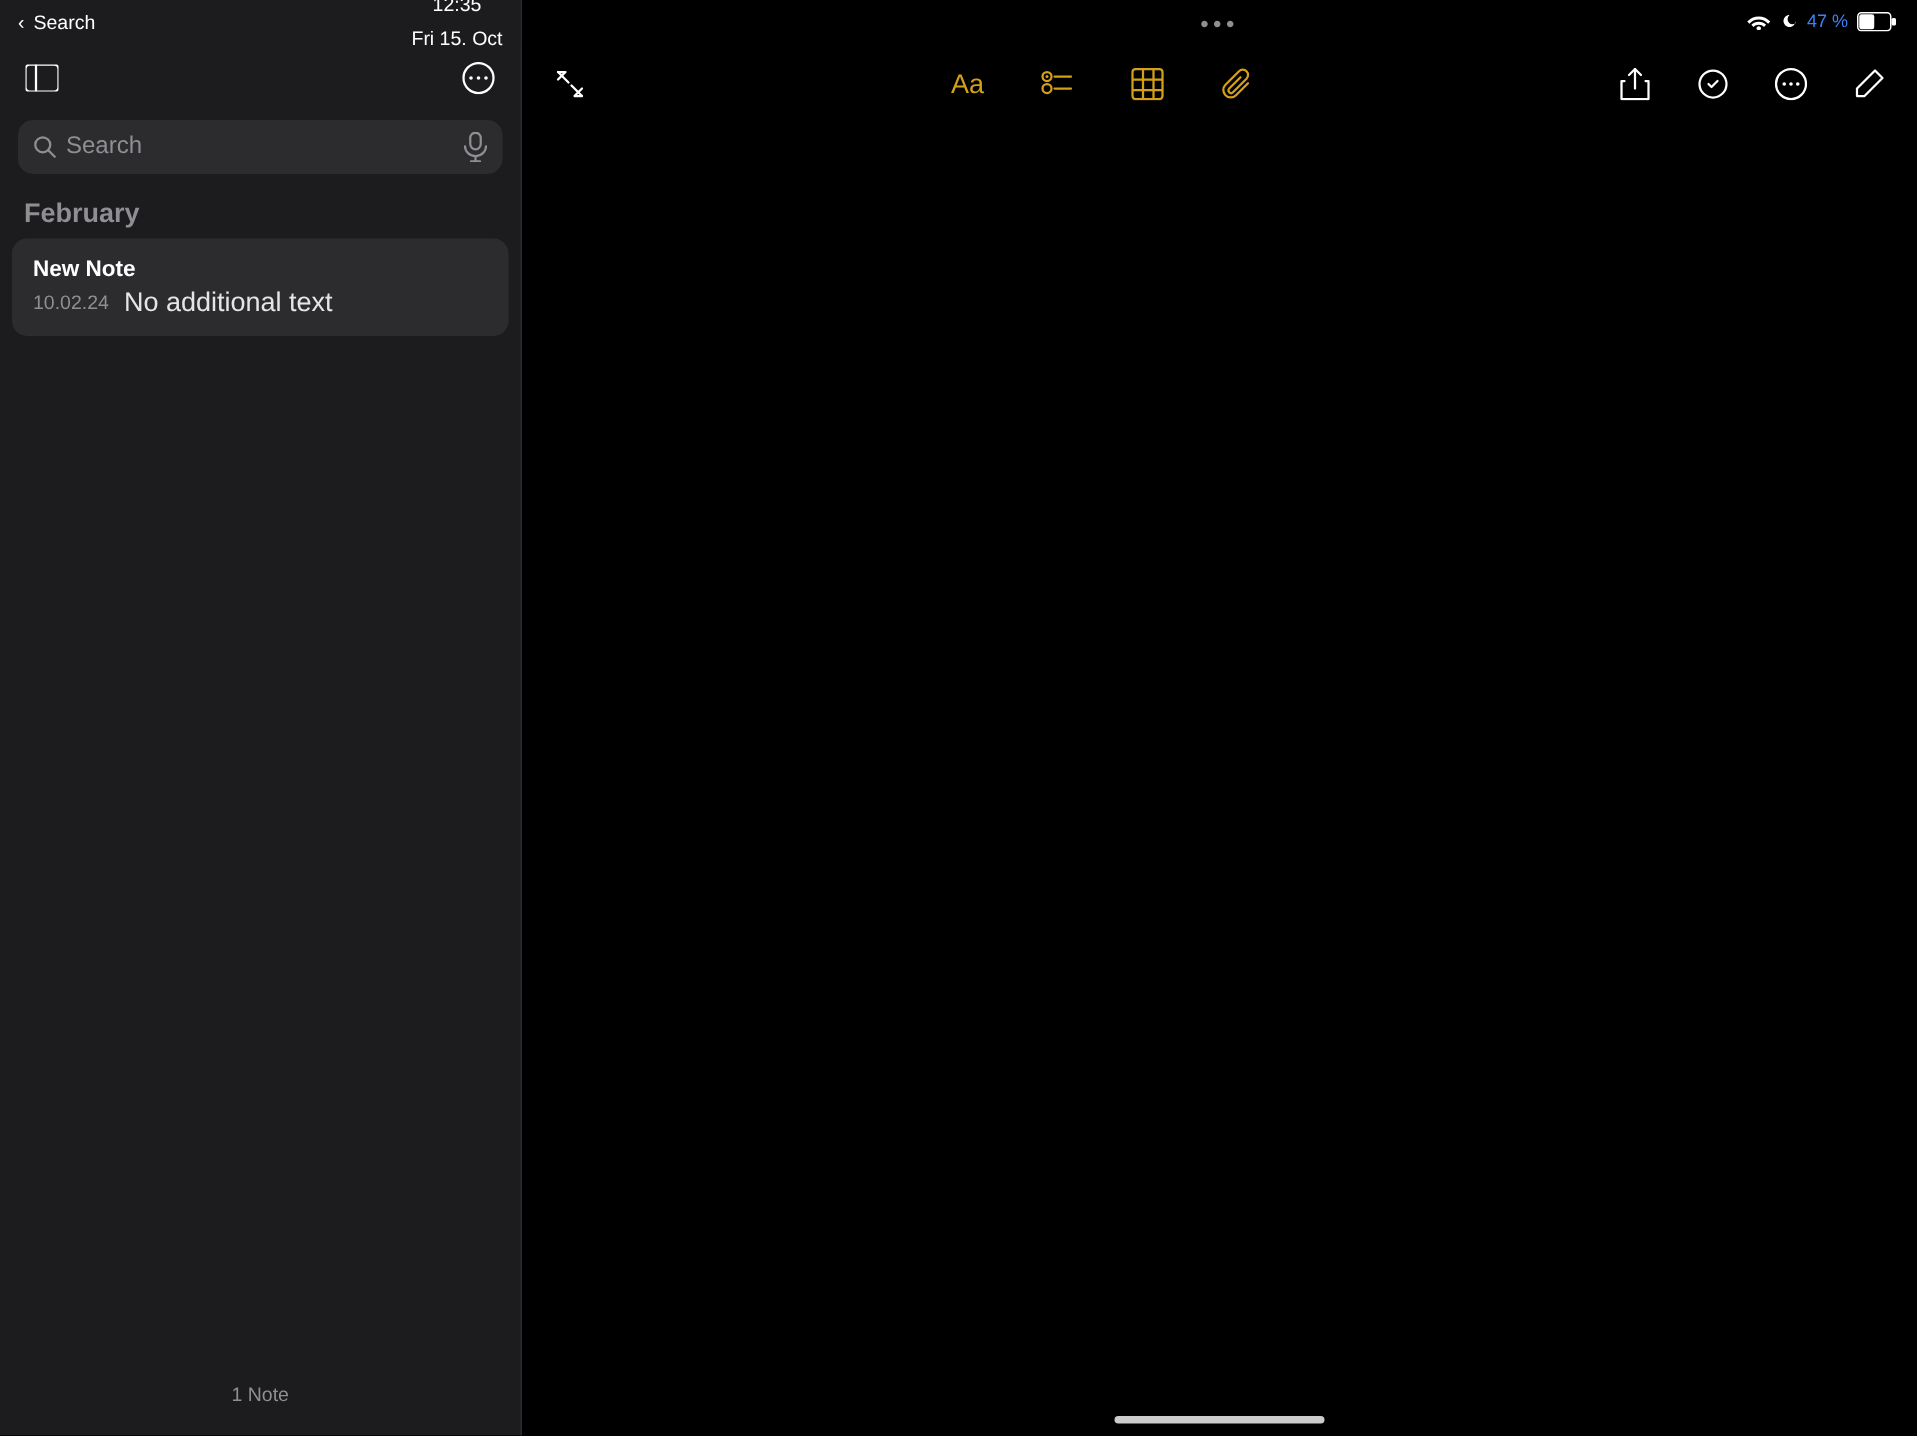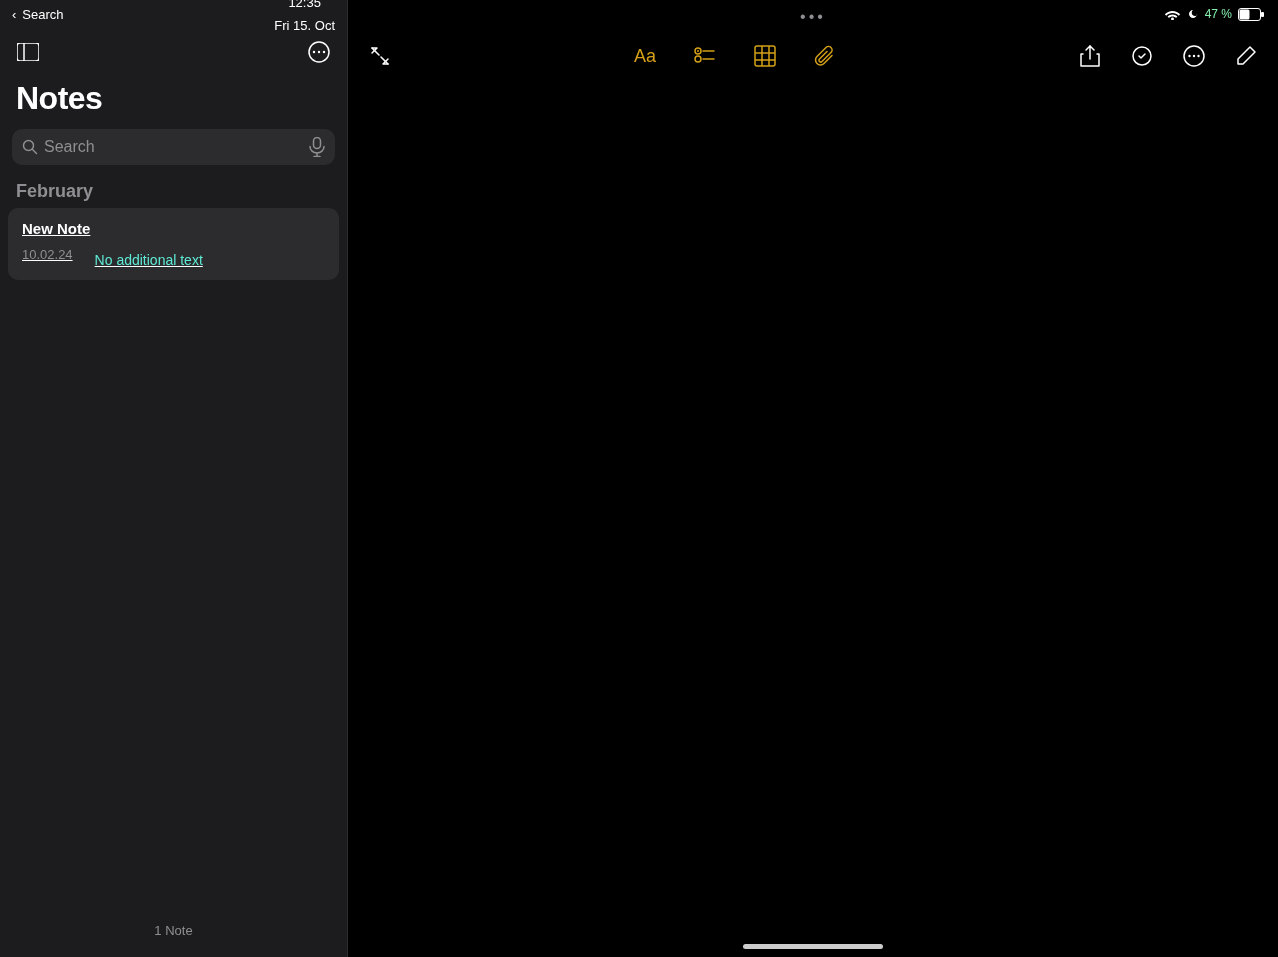--- a/index.html
+++ b/index.html
@@ -104,45 +104,43 @@
       color: #8e8e93;
       padding: 4px 16px 6px 16px;
     }
 
     .note-item {
       margin: 0 8px;
       background: #2c2c2e;
       border-radius: 10px;
       padding: 12px 14px;
       cursor: pointer;
-      text-decoration: underline;
     }
 
     .note-title {
       font-size: 15px;
       font-weight: 600;
       color: #fff;
       margin-bottom: 3px;
     }
 
     .note-meta {
       display: flex;
-      gap: 22px;
+      gap: 10px;
       align-items: center;
     }
 
     .note-date {
       font-size: 13px;
       color: #8e8e93;
     }
 
     .note-preview {
-      font-size: 14px;
-      color: #5eead4;
-      margin-top: 12px;
+      font-size: 18px;
+      color: #e5e5e5;
     }
 
     .sidebar-footer {
       position: absolute;
       bottom: 18px;
       left: 0;
       right: 0;
       text-align: center;
     }
 
@@ -272,23 +270,20 @@
       <div class="toolbar-icon-white">
         <svg width="22" height="22" viewBox="0 0 22 22" fill="none">
           <circle cx="11" cy="11" r="10" stroke="white" stroke-width="1.5"></circle>
           <circle cx="6" cy="11" r="1.2" fill="white"></circle>
           <circle cx="11" cy="11" r="1.2" fill="white"></circle>
           <circle cx="16" cy="11" r="1.2" fill="white"></circle>
         </svg>
       </div>
     </div>
 
-    <div class="sidebar-title-area">
-      <h1 class="sidebar-title">Notes</h1>
-    </div>
 
     <div class="search-bar">
       <div class="search-icon-svg">
         <svg width="16" height="16" viewBox="0 0 16 16" fill="none">
           <circle cx="6.5" cy="6.5" r="5" stroke="#8e8e93" stroke-width="1.5"></circle>
           <line x1="10.5" y1="10.5" x2="14.5" y2="14.5" stroke="#8e8e93" stroke-width="1.5" stroke-linecap="round"></line>
         </svg>
       </div>
       <span class="search-placeholder">Search</span>
       <div class="mic-icon">
@@ -313,21 +308,21 @@
 
     <div class="sidebar-footer">
       <span class="note-count">1 Note</span>
     </div>
   </div>
 
   <div class="main-area">
 
     <div class="three-dots" style="position:absolute; top:8px; left:50%; transform:translateX(-50%); color:#8e8e93; font-size:16px; letter-spacing:3px;">•••</div>
 
-    <div style="position:absolute; top:0; right:0; height:28px; display:flex; align-items:center; gap:6px; padding: 0 14px; font-size:12px; color:#86efac;">
+    <div style="position:absolute; top:0; right:0; height:28px; display:flex; align-items:center; gap:6px; padding: 0 14px; font-size:12px; color:#3b82f6;">
       <div>
         <svg width="17" height="12" viewBox="0 0 17 12" fill="none">
           <path d="M8.5 9.5C9.33 9.5 10 10.17 10 11C10 11.55 9.55 12 9 12H8C7.45 12 7 11.55 7 11C7 10.17 7.67 9.5 8.5 9.5Z" fill="white"></path>
           <path d="M8.5 6.5C10.43 6.5 12.16 7.28 13.41 8.54L12 9.95C11.1 9.06 9.86 8.5 8.5 8.5C7.14 8.5 5.9 9.06 5 9.95L3.59 8.54C4.84 7.28 6.57 6.5 8.5 6.5Z" fill="white"></path>
           <path d="M8.5 3C11.53 3 14.24 4.28 16.16 6.34L14.74 7.76C13.17 6.07 10.96 5 8.5 5C6.04 5 3.83 6.07 2.26 7.76L0.84 6.34C2.76 4.28 5.47 3 8.5 3Z" fill="white"></path>
         </svg>
       </div>
       <div>
         <svg width="12" height="12" viewBox="0 0 12 12" fill="none">
           <path d="M10 6C10 8.21 8.21 10 6 10C3.79 10 2 8.21 2 6C2 3.79 3.79 2 6 2C4.9 3.1 4.5 4.46 4.9 5.76C5.3 7.06 6.47 7.97 7.84 8.09C8.73 8.17 9.57 7.88 10.2 7.35C10.07 6.92 10 6.47 10 6Z" fill="white"></path>

